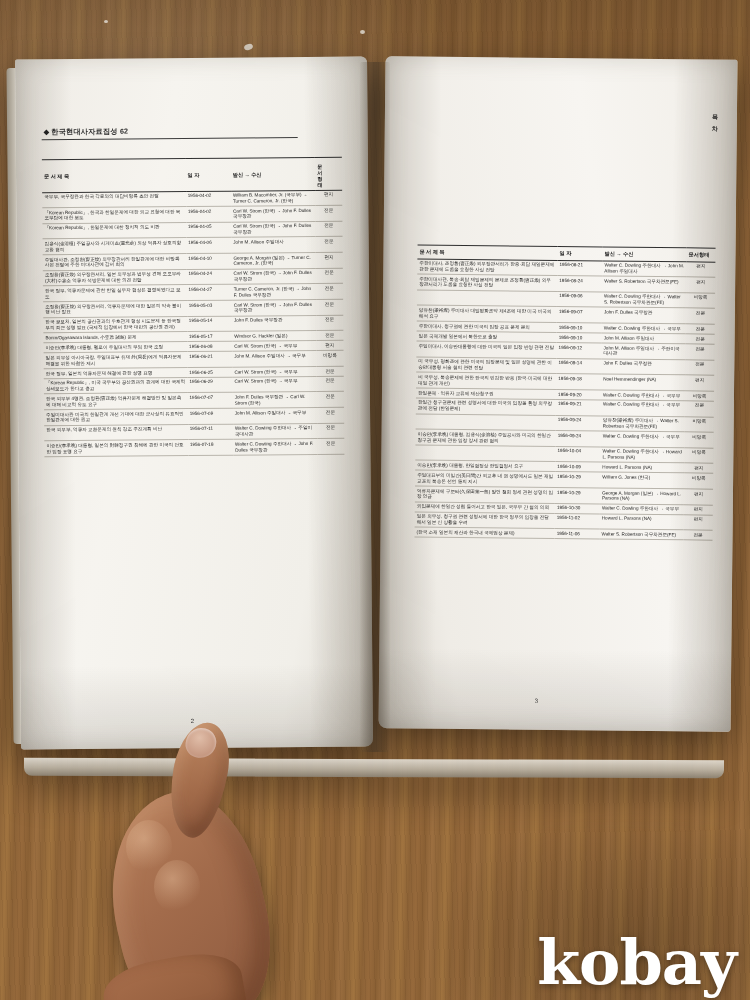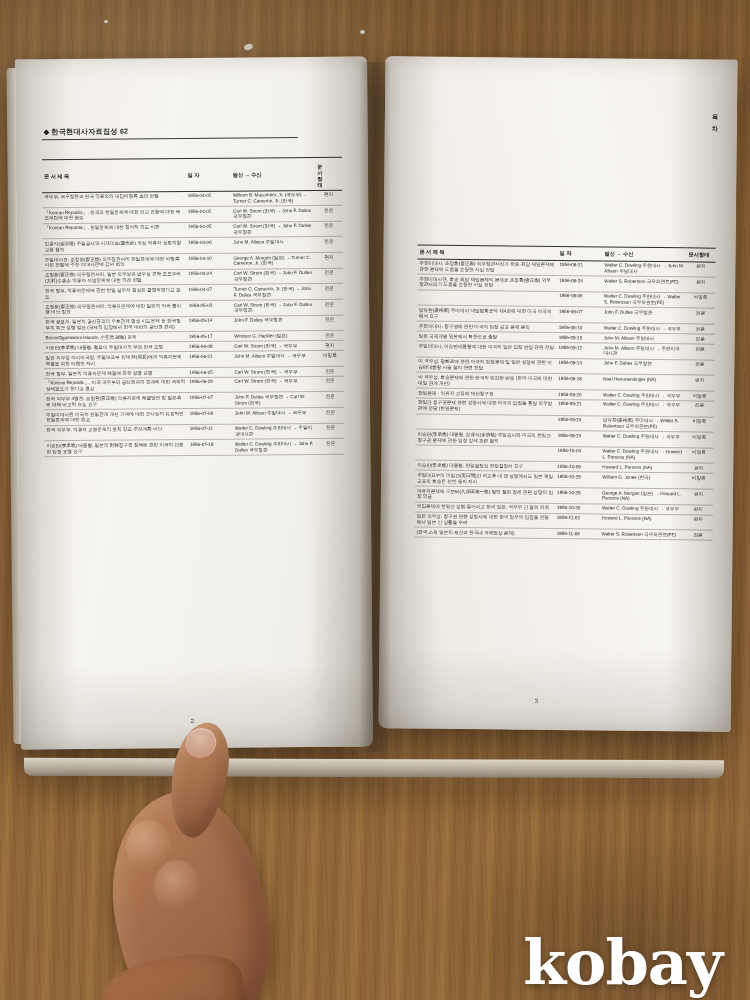--- a/index.html
+++ b/index.html
@@ -139,21 +139,21 @@
   }
   .wrist{
     position:absolute;left:8px;top:258px;width:140px;height:70px;
     background:linear-gradient(160deg,#a96f4c,#8c5839);
     border-radius:40% 40% 20% 20%;transform:rotate(-10deg);
     box-shadow:inset -10px -6px 20px rgba(60,25,10,.35);
   }
 
   
   .wm{
-    position:absolute;right:28px;bottom:6px;
+    position:absolute;right:14px;bottom:6px;
     font-family:"DejaVu Serif", serif;font-weight:bold;
     font-size:62px;line-height:1;color:#fff;
     letter-spacing:-1px;
     text-shadow:0 2px 6px rgba(0,0,0,.35);
   }
 </style>
 </head>
 <body>
 
 <div class="desk">

